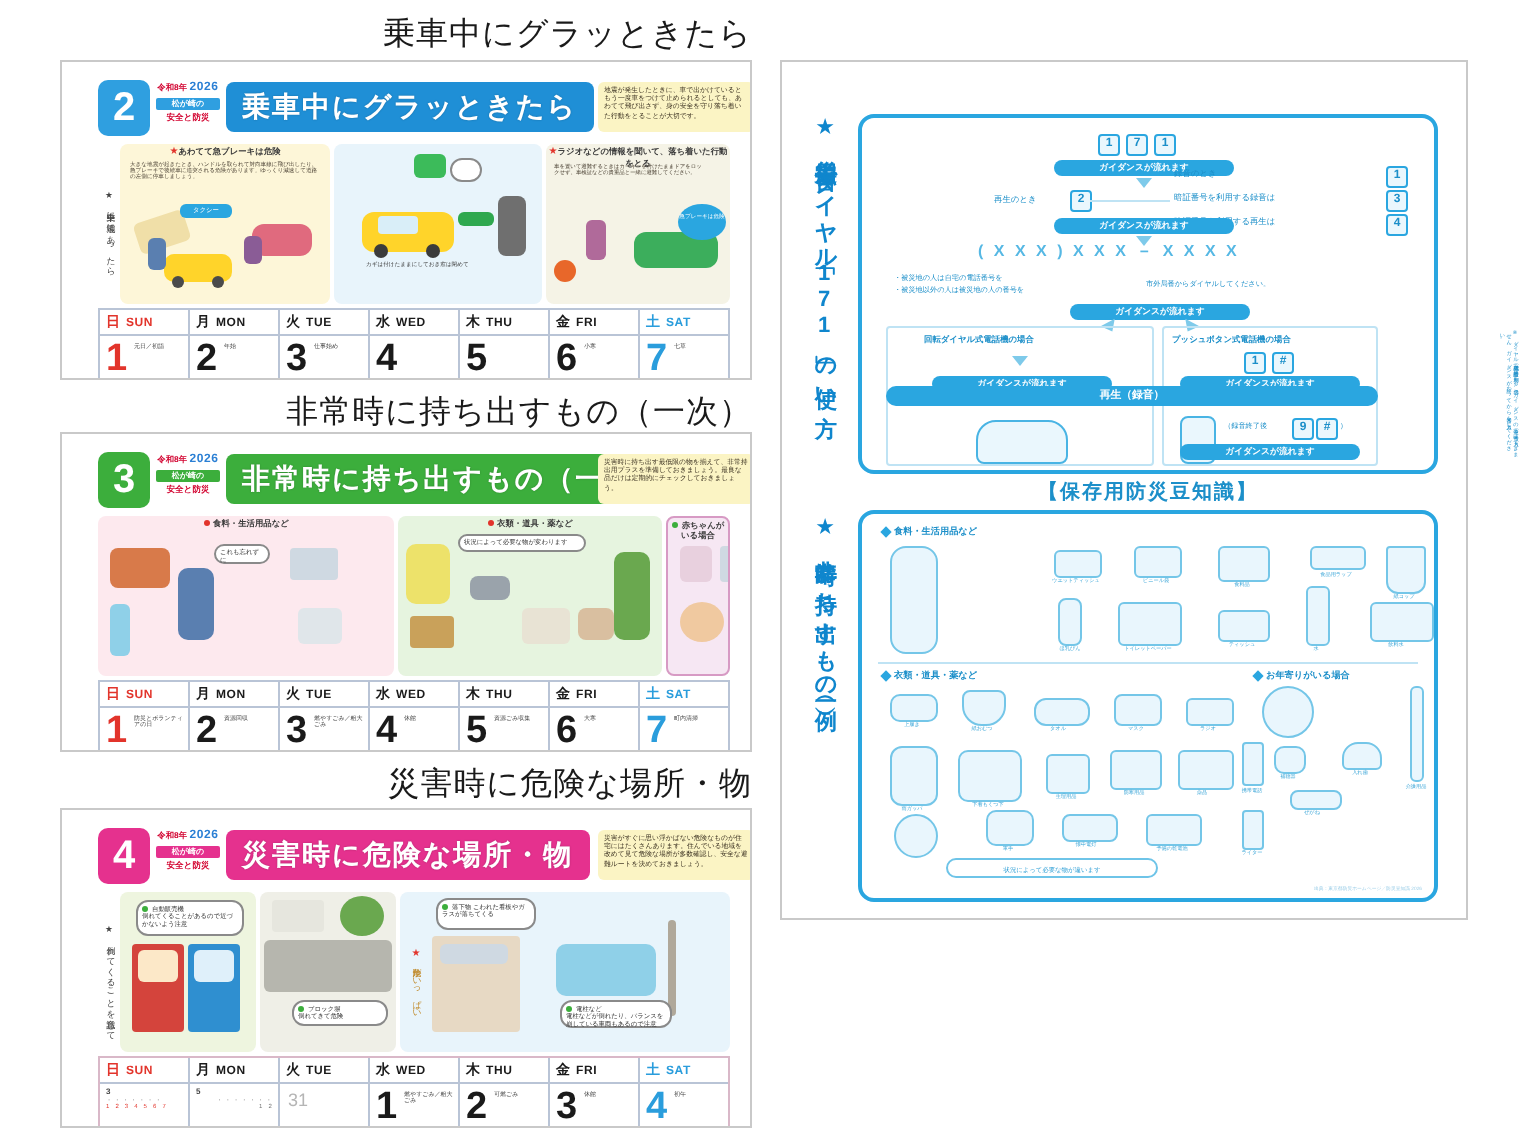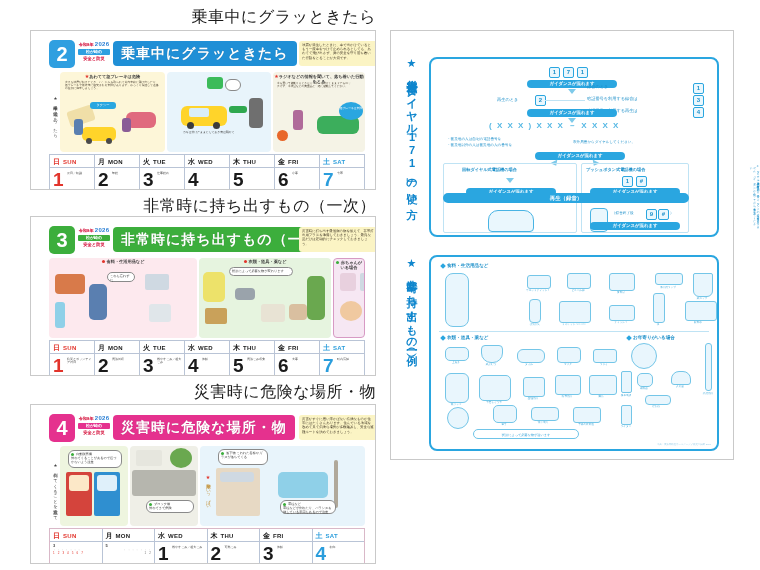--- a/index.html
+++ b/index.html
@@ -479,20 +479,28 @@
         <div class="cal-col">
           <div class="dow c-wd">
             <span>月</span><span class="en">MON</span>
           </div>
           <div class="daycell">
             <div class="mini" style="text-align:left;">
               <b>5</b>
               <div class="row" style="text-align:right;">・・・・・・・</div>
               <div class="row" style="text-align:right;">1 2</div>
             </div>
+          </div>
+        </div>
+        <div class="cal-col">
+          <div class="dow c-wd">
+            <span>火</span><span class="en">TUE</span>
+          </div>
+          <div class="daycell">
+            <span class="gray31">31</span>
           </div>
         </div>
         <div class="cal-col">
           <div class="dow c-wd">
             <span>水</span><span class="en">WED</span>
           </div>
           <div class="daycell">
             <span class="dnum c-wd">1</span>
             <span class="dnote">燃やすごみ／粗大ごみ</span>
           </div>
@@ -585,20 +593,21 @@
         <div class="numbox" style="left:76px;top:45px;">#</div>
         <div class="rtext sm" style="left:88px;top:47px;">）</div>
         <div class="pill" style="left:8px;top:58px;width:90px;">ガイダンスが流れます</div>
       </div>
 
       <div class="banner" style="left:12px;top:134px;width:246px;">再生（録音）</div>
 
       <div class="rtext sm" style="left:264px;top:106px;width:64px;white-space:normal;writing-mode:vertical-rl;height:64px;font-size:2.6px;line-height:3.4px;">※ダイヤル式電話機で暗証番号を利用する場合、ガイダンスの途中で番号は入力できません。ガイダンスが終わってから番号を入力してください。</div>
     </div>
 
+    <div class="hdr-bracket" style="left:38px;top:208px;width:290px;">【保存用防災豆知識】</div>
 
     <div class="vert-label" style="left:14px;top:226px;height:180px;">★非常時に持ち出すもの（一例）</div>
 
     <div class="blue-box" style="left:38px;top:224px;width:290px;height:196px;">
 
       <div class="sect-tag" style="left:10px;top:6px;">
         <span class="d"></span><span>食料・生活用品など</span>
       </div>
       <div class="ico" style="left:14px;top:16px;width:22px;height:52px;border-radius:8px;"></div>
       <div class="ico" style="left:96px;top:18px;width:22px;height:12px;"></div>

